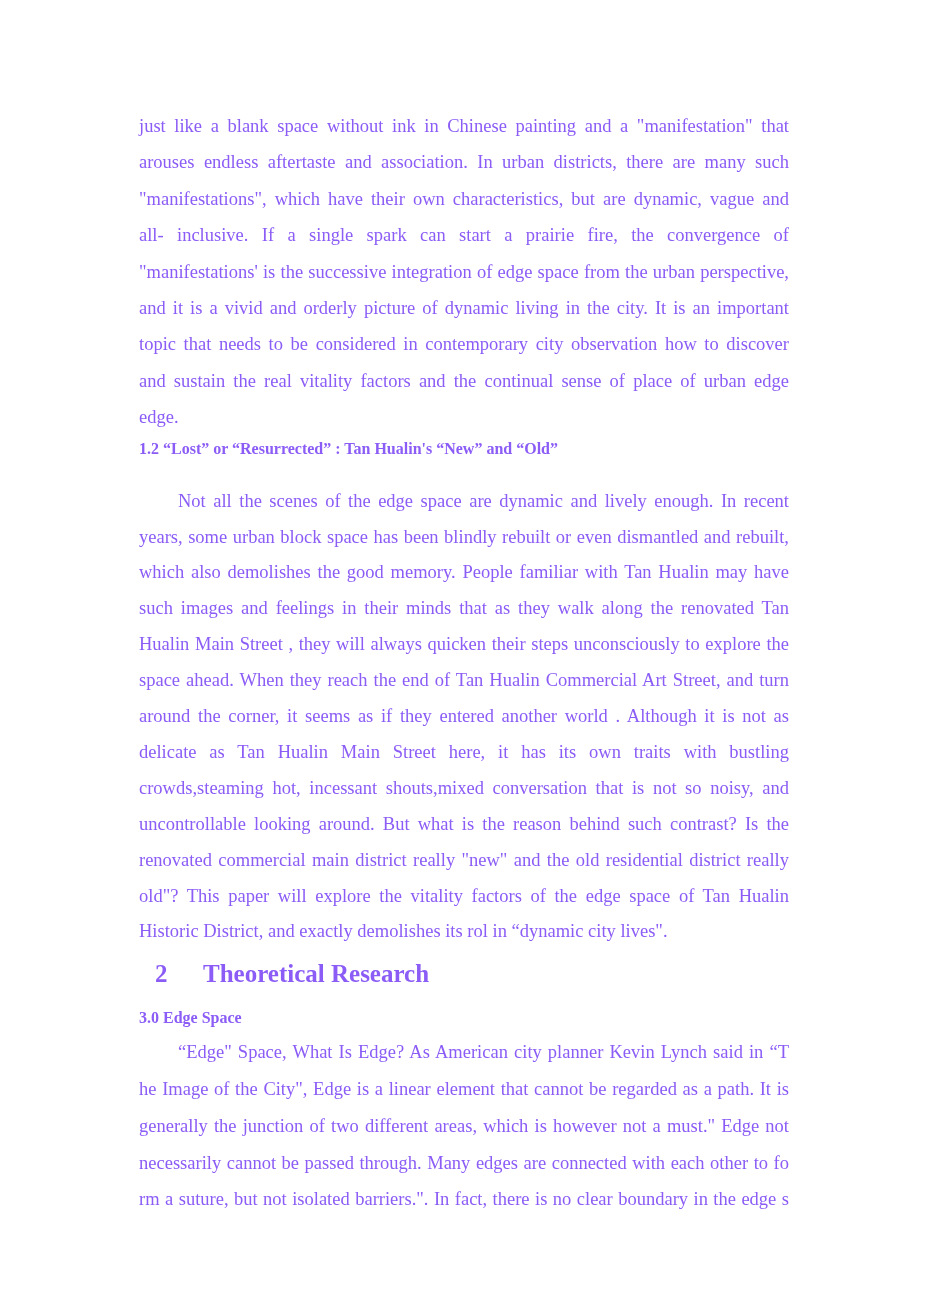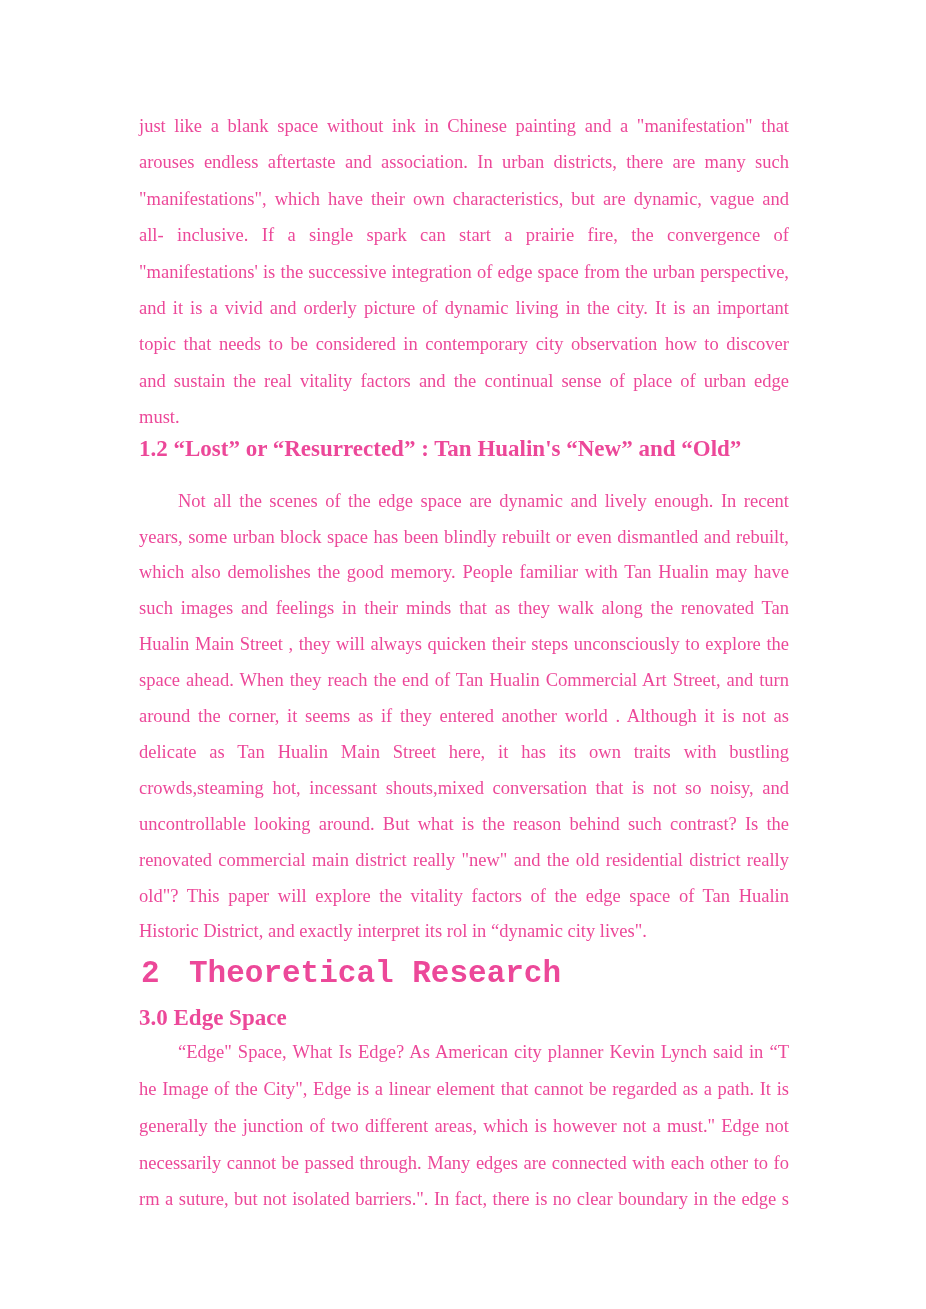--- a/index.html
+++ b/index.html
@@ -12,91 +12,90 @@
     width: 926px;
     height: 1309px;
     background: #ffffff;
     overflow: hidden;
   }
   .content {
     position: absolute;
     left: 139px;
     top: 108px;
     width: 650px;
-    color: #ec4899;
+    color: #8b5cf6;
     font-family: "Liberation Serif", "DejaVu Serif", serif;
     font-size: 18.5px;
   }
   .para { margin: 0; }
   
   .jlines {
     white-space: pre-line;
     text-align: justify;
     text-align-last: justify;
     -moz-text-align-last: justify;
   }
   .lastline { text-align: left; }
   .indent .jlines { text-indent: 39px; }
 
   .p1 { line-height: 36.4px; }
   .p2 { line-height: 35.9px; }
   .p3 { line-height: 36.75px; }
 
   .h-sub {
-    font-size: 23px;
+    font-size: 16px;
     font-weight: bold;
     line-height: 36.35px;
     margin: -4.4px 0 0 0;
   }
   .h21 { margin: 4px 0 0 0; }
   .h-main {
-    font-size: 31px;
+    font-size: 25px;
     font-weight: bold;
     line-height: 44px;
-    margin: 2px 0 0 2px;
-    font-family: Liberation Mono, monospace;
+    margin: 2px 0 0 16px;
   }
   .h2-num { display: inline-block; min-width: 48px; }
   .p2block { margin-top: 16px; }
   .p3block { margin-top: -2.3px; }
 </style>
 </head>
 <body>
 
 <div class="page">
   <div class="content">
 
     <div class="para p1">
       <div class="jlines">just like a blank space without ink in Chinese painting and a "manifestation" that
 arouses endless aftertaste and association. In urban districts, there are many such
 "manifestations", which have their own characteristics, but are dynamic, vague and
 all- inclusive. If a single spark can start a prairie fire, the convergence of
 "manifestations' is the successive integration of edge space from the urban perspective,
 and it is a vivid and orderly picture of dynamic living in the city. It is an important
 topic that needs to be considered in contemporary city observation how to discover
 and sustain the real vitality factors and the continual sense of place of urban edge</div>
-      <div class="lastline">must.</div>
+      <div class="lastline">edge.</div>
     </div>
 
     <h3 class="h-sub">1.2 “Lost” or “Resurrected” : Tan Hualin's “New” and “Old”</h3>
 
     <div class="para p2 p2block indent">
       <div class="jlines">Not all the scenes of the edge space are dynamic and lively enough. In recent
 years, some urban block space has been blindly rebuilt or even dismantled and rebuilt,
 which also demolishes the good memory. People familiar with Tan Hualin may have
 such images and feelings in their minds that as they walk along the renovated Tan
 Hualin Main Street , they will always quicken their steps unconsciously to explore the
 space ahead. When they reach the end of Tan Hualin Commercial Art Street, and turn
 around the corner, it seems as if they entered another world . Although it is not as
 delicate as Tan Hualin Main Street here, it has its own traits with bustling
 crowds,steaming hot, incessant shouts,mixed conversation that is not so noisy, and
 uncontrollable looking around. But what is the reason behind such contrast? Is the
 renovated commercial main district really "new" and the old residential district really
 old"? This paper will explore the vitality factors of the edge space of Tan Hualin</div>
-      <div class="lastline">Historic District, and exactly interpret its rol in “dynamic city lives".</div>
+      <div class="lastline">Historic District, and exactly demolishes its rol in “dynamic city lives".</div>
     </div>
 
     <h2 class="h-main"><span class="h2-num">2</span><span>Theoretical Research</span></h2>
 
     <h3 class="h-sub h21">3.0 Edge Space</h3>
 
     <div class="para p3 p3block indent">
       <div class="jlines">“Edge" Space, What Is Edge? As American city planner Kevin Lynch said in “T
 he Image of the City", Edge is a linear element that cannot be regarded as a path. It is
 generally the junction of two different areas, which is however not a must." Edge not

